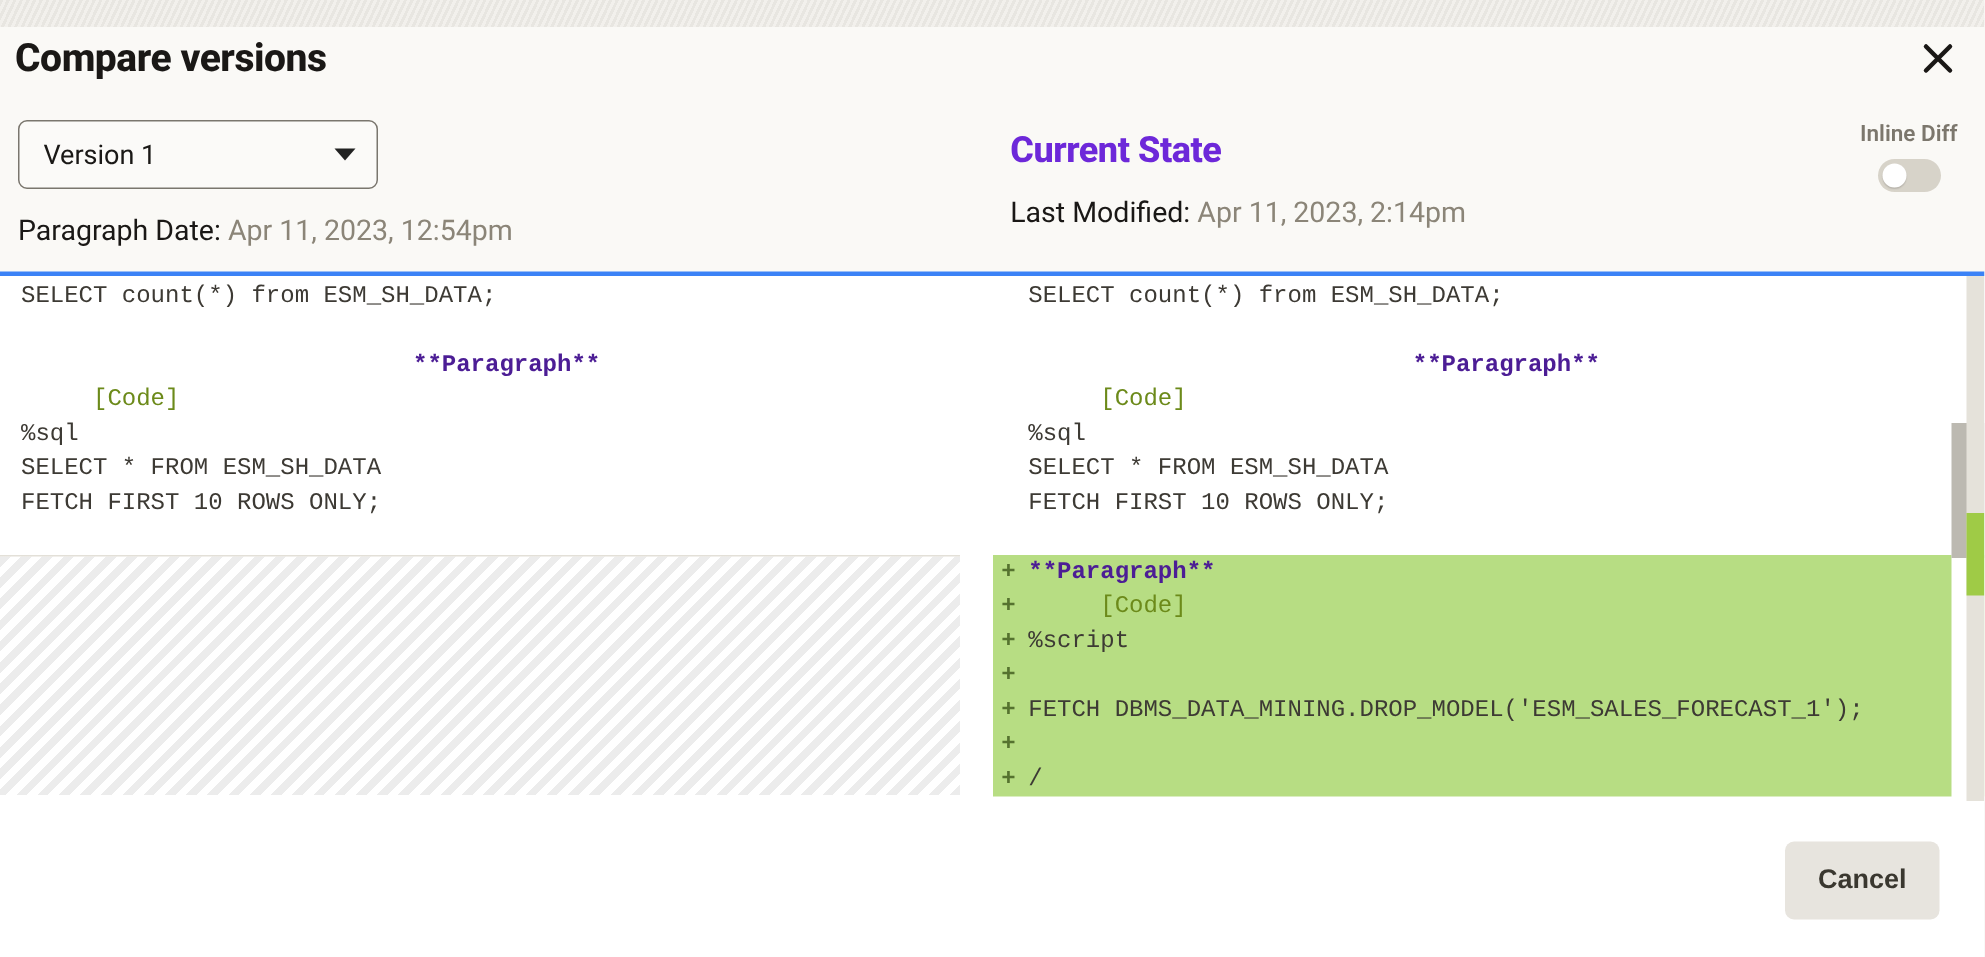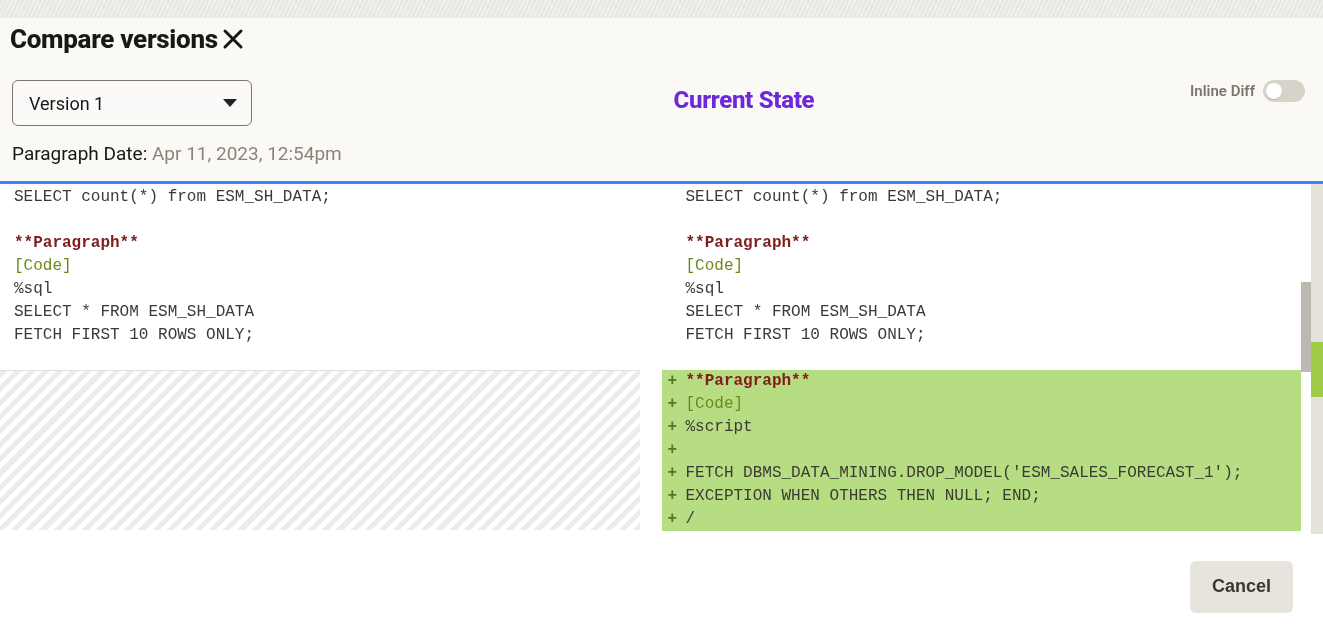--- a/index.html
+++ b/index.html
@@ -18,20 +18,21 @@
   .modal {
     position: absolute;
     top: 18px; left: 0; right: 0; bottom: 0;
     background: #faf9f6;
     display: flex;
     flex-direction: column;
   }
   .modal-header {
     display: flex;
     align-items: center;
+    justify-content: space-between;
     padding: 6px 16px 10px 10px;
   }
   .modal-title {
     font-size: 26px;
     font-weight: 800;
     color: #1a1816;
     letter-spacing: -0.3px;
   }
   .close-btn {
     background: none; border: none; cursor: pointer;
@@ -82,21 +83,21 @@
     letter-spacing: -0.3px;
     padding-top: 6px;
   }
 
   .meta-line { font-size: 19px; color: #1a1816; }
   .meta-line .val { color: #8b8578; }
 
   .inline-diff-wrap {
     position: absolute;
     right: 6px; top: 0;
-    display: flex; align-items: center; gap: 8px;
+    display: flex; flex-direction: column; align-items: center; gap: 8px;
   }
   .inline-diff-label { font-size: 15px; color: #7c776d; font-weight: 600; }
   .toggle {
     width: 42px; height: 22px;
     border-radius: 11px;
     background: #d7d3c9;
     position: relative;
     cursor: pointer;
   }
   .toggle .knob {
@@ -159,22 +160,22 @@
     width: 12px;
     background: #e5e2da;
   }
   .minimap-highlight {
     position: absolute; left:0; right:0;
     top: 158px; height: 55px;
     background: #9fcb46;
   }
 
   .codeline { white-space: pre; }
-  .para-label { font-weight: 700; color: #7f1d1d; }
-  .tag-code  { color: #6c8a1a; }
+  .para-label { font-weight: 700; color: #4c1d95; text-align: center; }
+  .tag-code  { color: #6c8a1a; margin-left: 48px; }
 
   .hatched {
     background: repeating-linear-gradient(135deg, #ececec 0 5px, #ffffff 5px 10px);
     height: 160px;
     margin-left: -14px;
     margin-right: 0;
     border-top: 1px solid #e3e0d8;
   }
 
   .added-block {
@@ -246,20 +247,23 @@
       <div class="version-select">
         <span>Version 1</span>
         <span class="caret-down"></span>
       </div>
       <div class="meta-line">
         <span>Paragraph Date: </span><span class="val">Apr 11, 2023, 12:54pm</span>
       </div>
     </div>
     <div class="col-right">
       <div class="section-title">Current State</div>
+      <div class="meta-line">
+        <span>Last Modified: </span><span class="val">Apr 11, 2023, 2:14pm</span>
+      </div>
       <div class="inline-diff-wrap">
         <div class="inline-diff-label">Inline Diff</div>
         <div class="toggle">
           <div class="knob"></div>
         </div>
       </div>
     </div>
   </div>
 
   <div class="diff-body">
@@ -303,21 +307,20 @@
         <div class="added-line">
           <span class="plus-gutter">+</span>
           <span class="codeline">&nbsp;</span>
         </div>
         <div class="added-line">
           <span class="plus-gutter">+</span>
           <span class="codeline">FETCH DBMS_DATA_MINING.DROP_MODEL('ESM_SALES_FORECAST_1');</span>
         </div>
         <div class="added-line">
           <span class="plus-gutter">+</span>
-          <span class="codeline">EXCEPTION WHEN OTHERS THEN NULL; END;</span>
         </div>
         <div class="added-line">
           <span class="plus-gutter">+</span>
           <span class="codeline">/</span>
         </div>
       </div>
 
       <div class="pane-right-scroll"></div>
       <div class="right-thumb"></div>
     </div>

